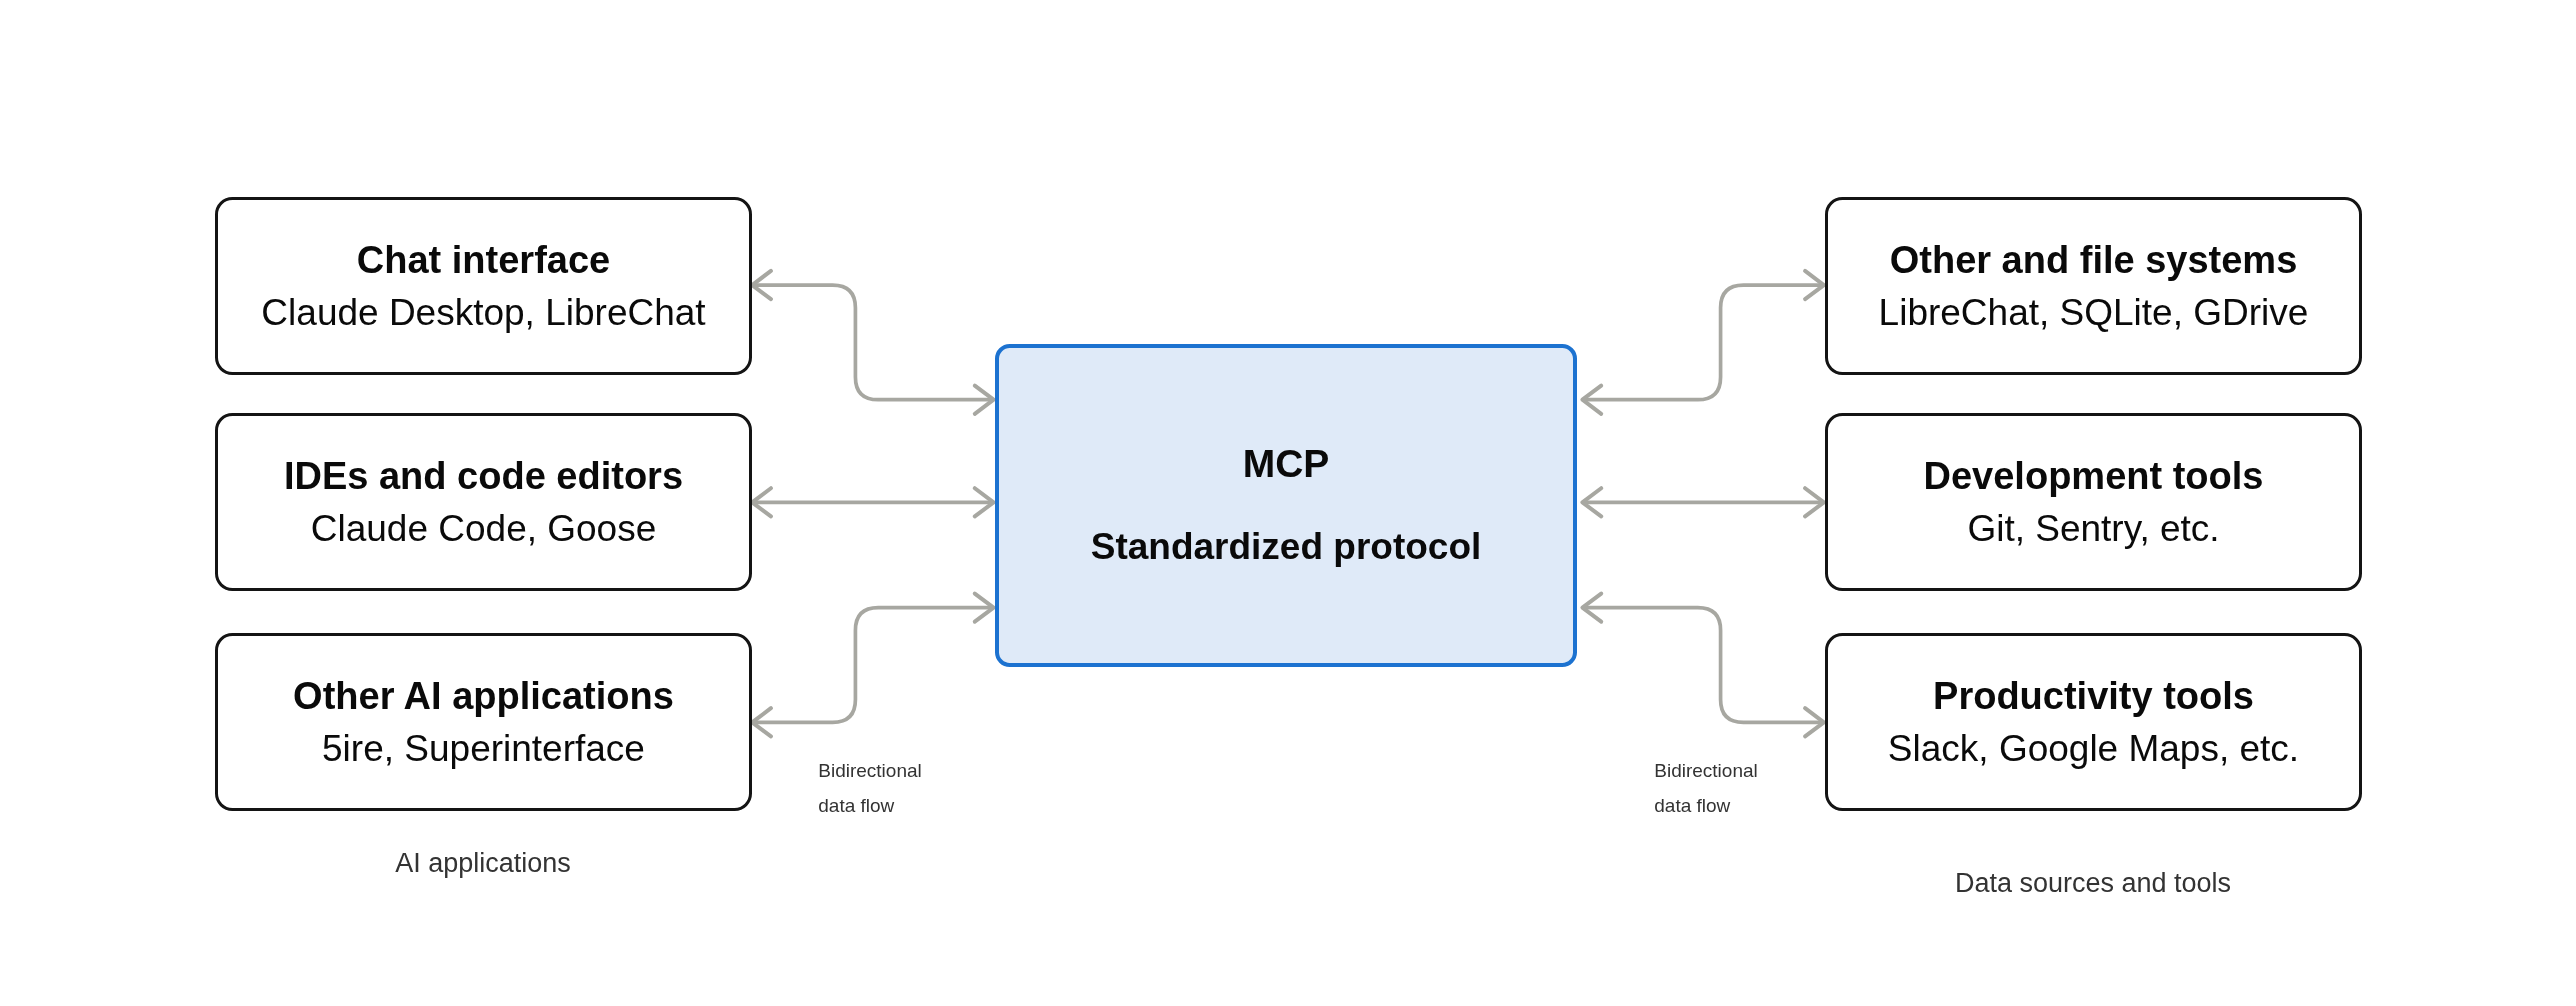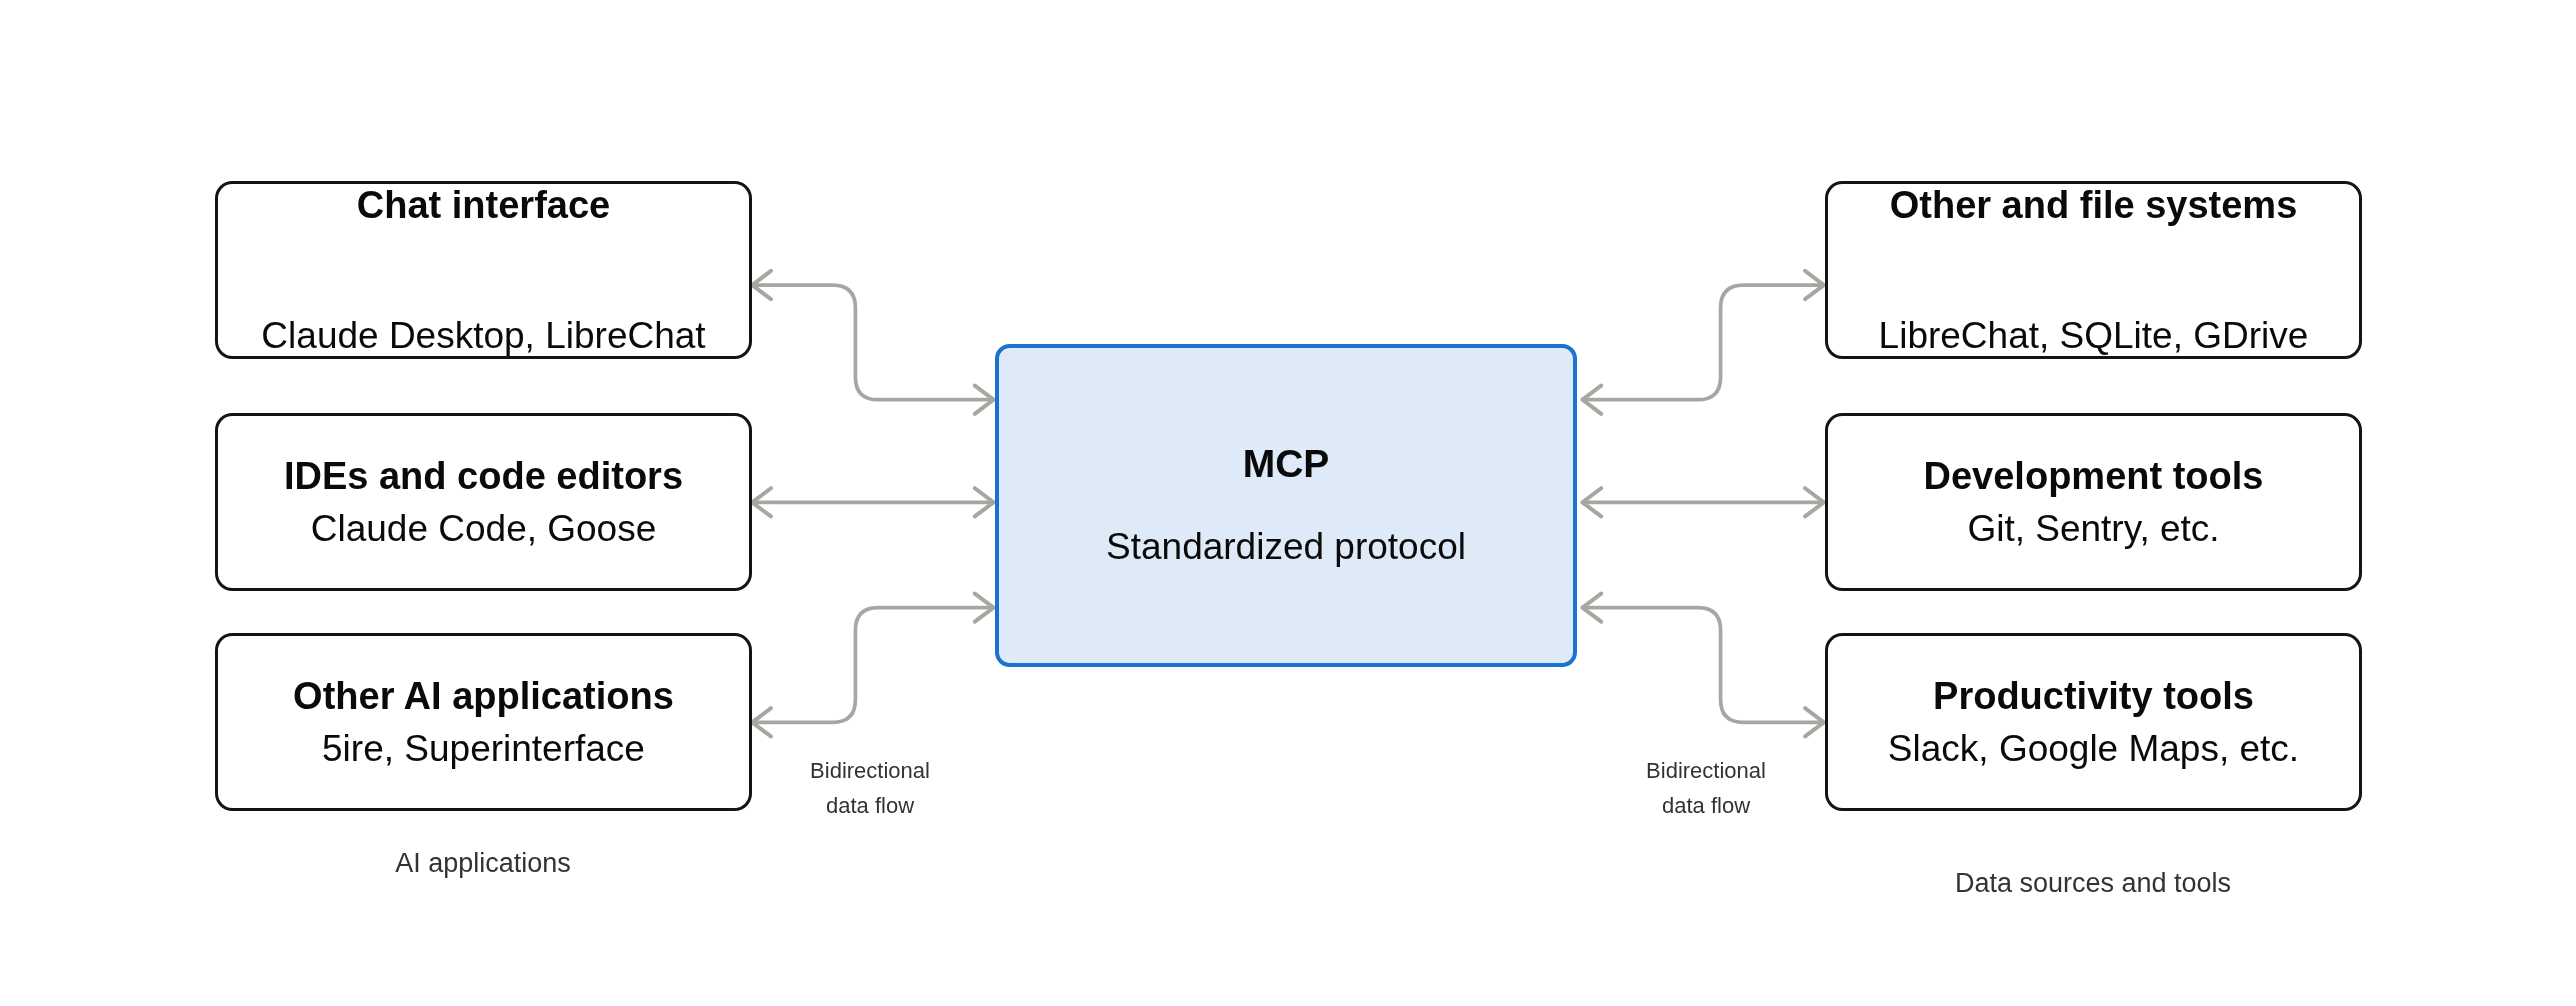--- a/index.html
+++ b/index.html
@@ -10,40 +10,40 @@
     position:absolute;width:537px;height:178px;box-sizing:border-box;
     background:#ffffff;border:3.4px solid var(--box-border,#141414);border-radius:17.4px;
     display:flex;flex-direction:column;align-items:center;justify-content:center;
     gap:10.7px;text-align:center;
   }
   .node .title{font-size:38px;font-weight:700;color:var(--text,#0a0a0a);line-height:1.12;white-space:nowrap;}
   .node .subtitle{font-size:37px;font-weight:400;color:var(--text,#0a0a0a);line-height:1.12;white-space:nowrap;}
 
   .col-left{left:215px;}
   .col-right{left:1825px;}
-  .row-1{top:181px;justify-content:space-between;}
+  .row-1{top:197px;}
   .row-2{top:413px;}
   .row-3{top:633px;}
 
   .mcp{
     position:absolute;left:995px;top:344px;width:582px;height:323px;box-sizing:border-box;
     background:var(--mcp-fill,#dfeaf8);border:4px solid var(--mcp-border,#1c72d0);border-radius:14.8px;
     display:flex;flex-direction:column;align-items:center;justify-content:center;
     gap:31px;text-align:center;
   }
   .mcp .title{font-size:39px;font-weight:700;color:var(--text,#0a0a0a);line-height:1.1;}
-  .mcp .subtitle{font-size:37px;font-weight:400;color:var(--text,#0a0a0a);line-height:1.1;margin-top:10px;}
+  .mcp .subtitle{font-size:37px;font-weight:700;color:var(--text,#0a0a0a);line-height:1.1;margin-top:10px;}
 
   #arrows{position:absolute;left:0;top:0;width:2576px;height:1006px;pointer-events:none;}
   .shaft{fill:none;stroke:var(--arrow,#a7a7a1);stroke-width:5.5;stroke-linecap:round;stroke-linejoin:round;}
   .head{fill:none;stroke:var(--arrow,#a7a7a1);stroke-width:6;stroke-linecap:round;stroke-linejoin:round;}
 
   .flow-label{
-    position:absolute;transform:translateX(-50%);text-align:center;
-    font-size:22px;line-height:35px;color:var(--label,#333333);
+    position:absolute;transform:translateX(-50%);
+    font-size:19px;line-height:35px;color:var(--label,#333333);
   }
   .caption{
     position:absolute;transform:translateX(-50%);text-align:center;
     font-size:27px;line-height:32px;color:var(--label,#2d2d2d);white-space:nowrap;
   }
   .fl-left{left:870px;top:753px;}
   .fl-right{left:1706px;top:753px;}
   .cap-left{left:483px;top:847px;text-align:right;}
   .cap-right{left:2093px;top:867px;}
 </style>

